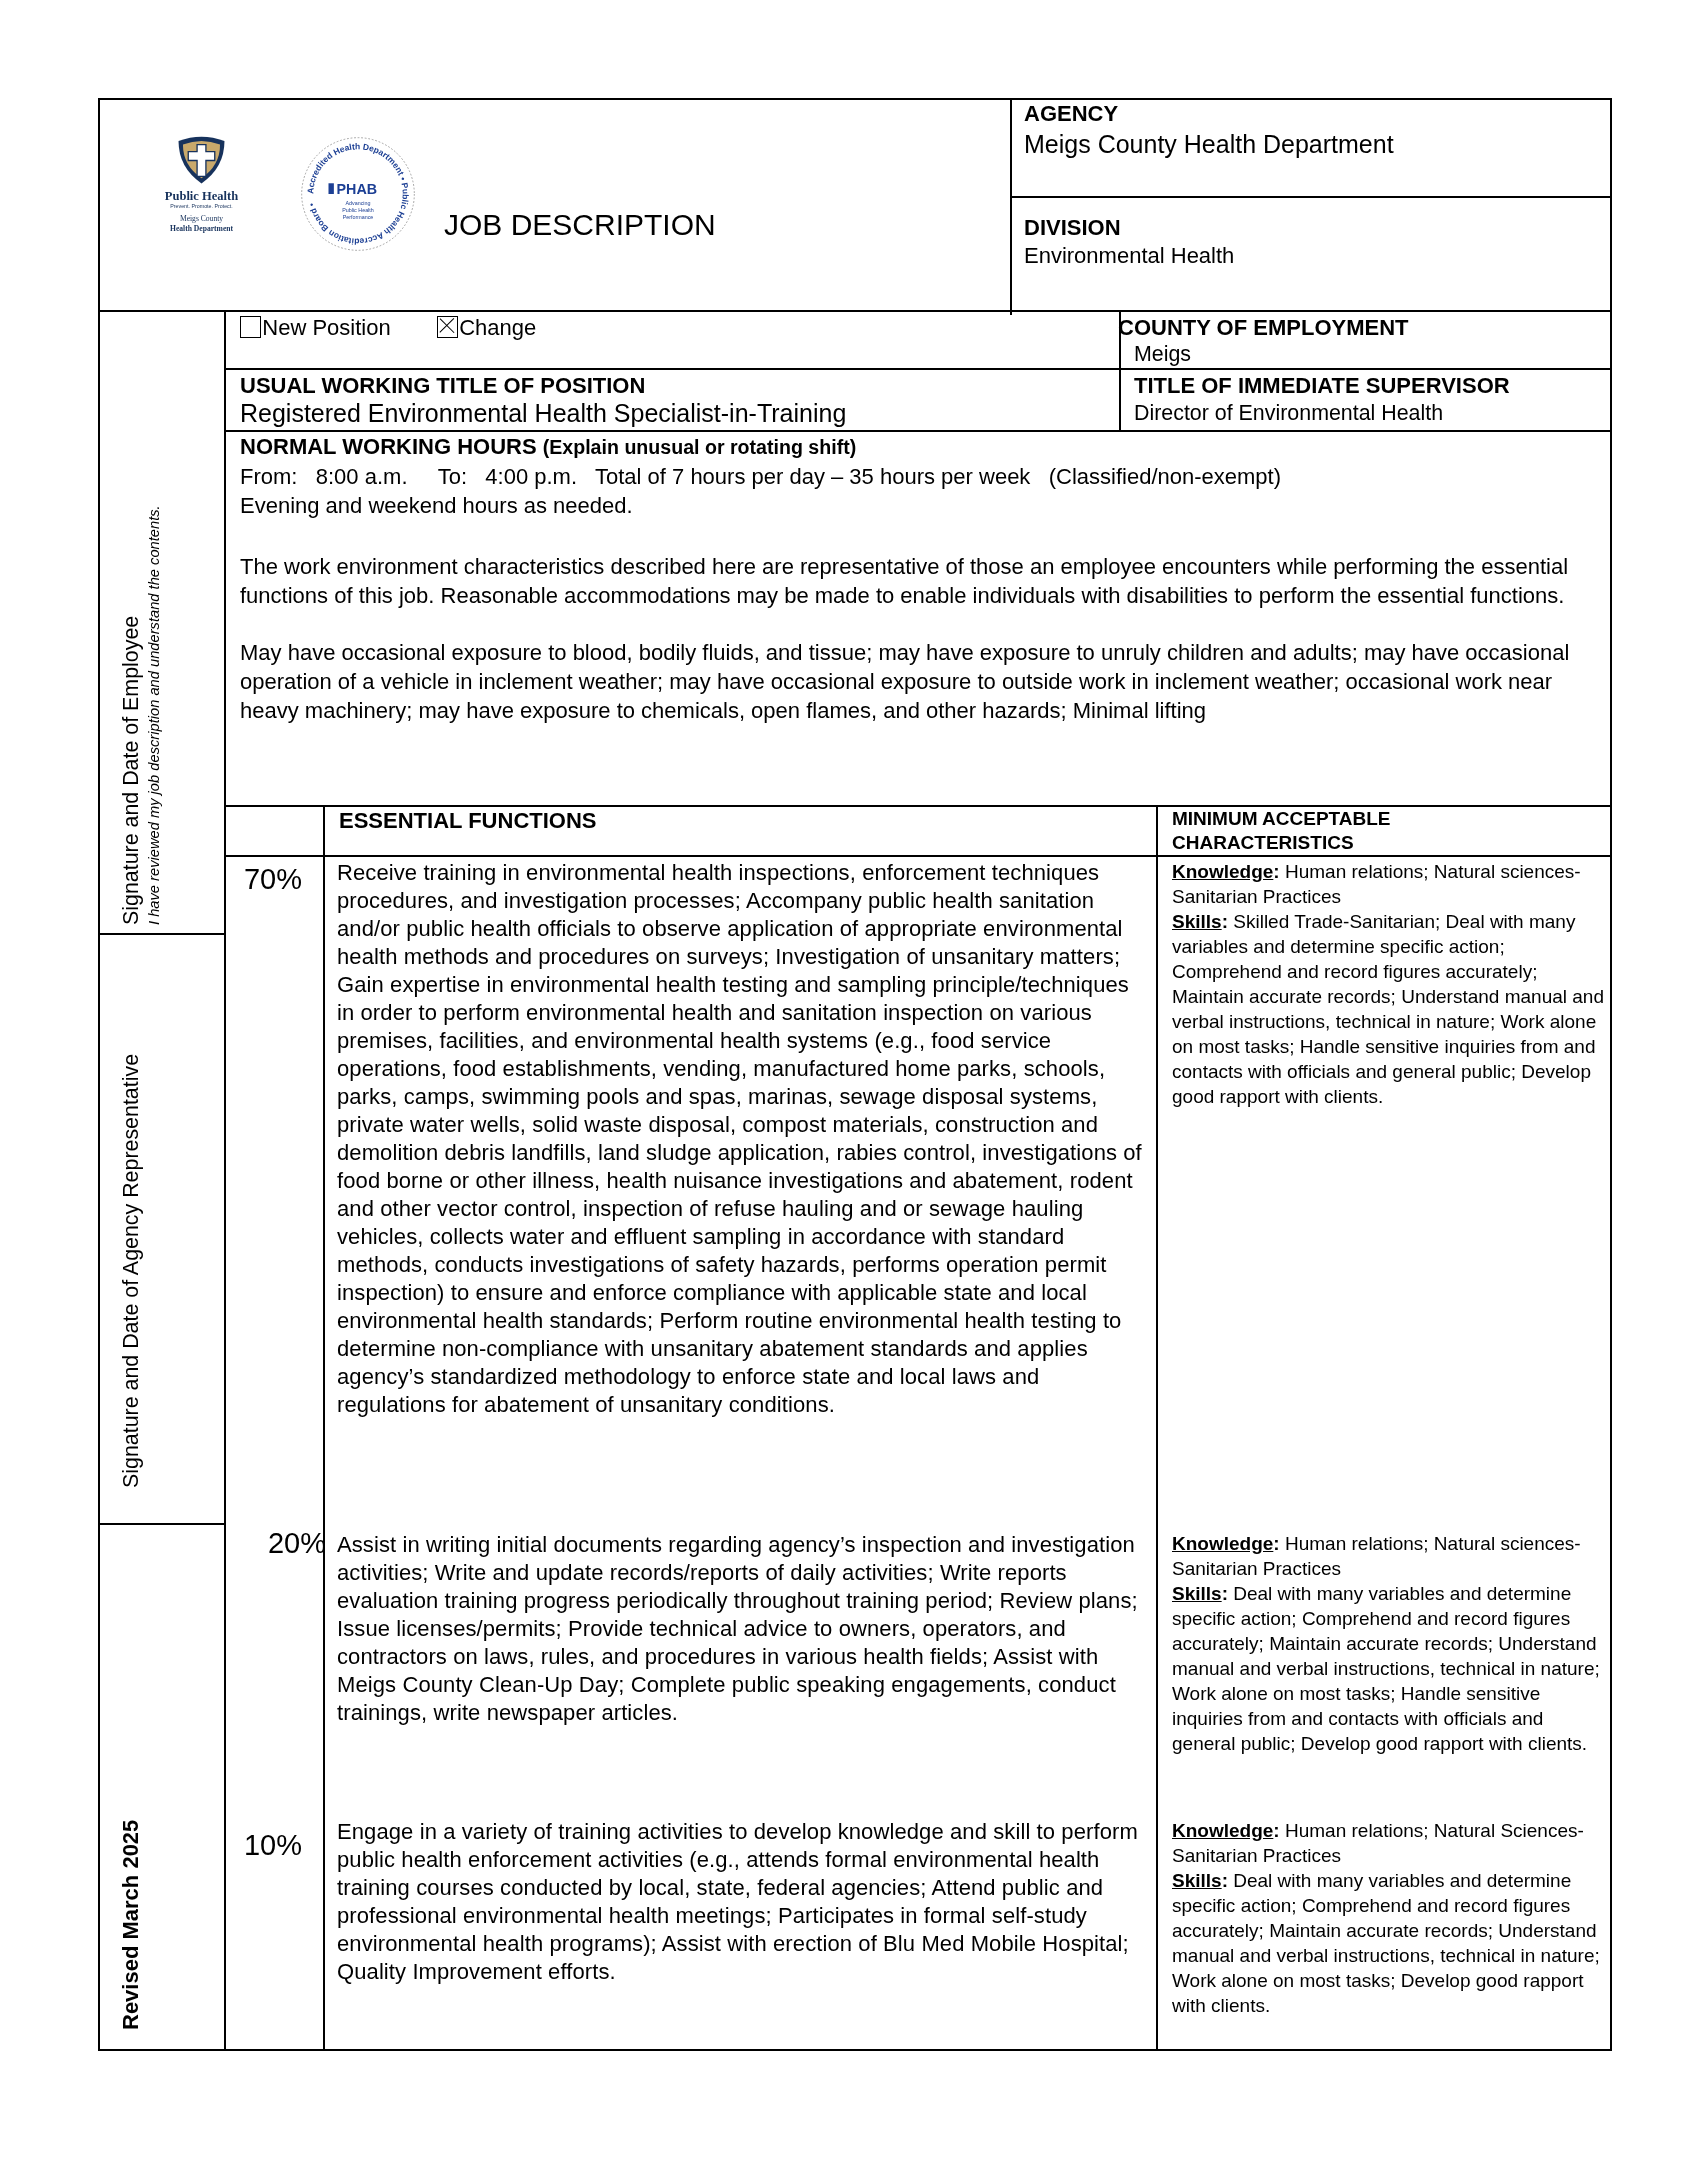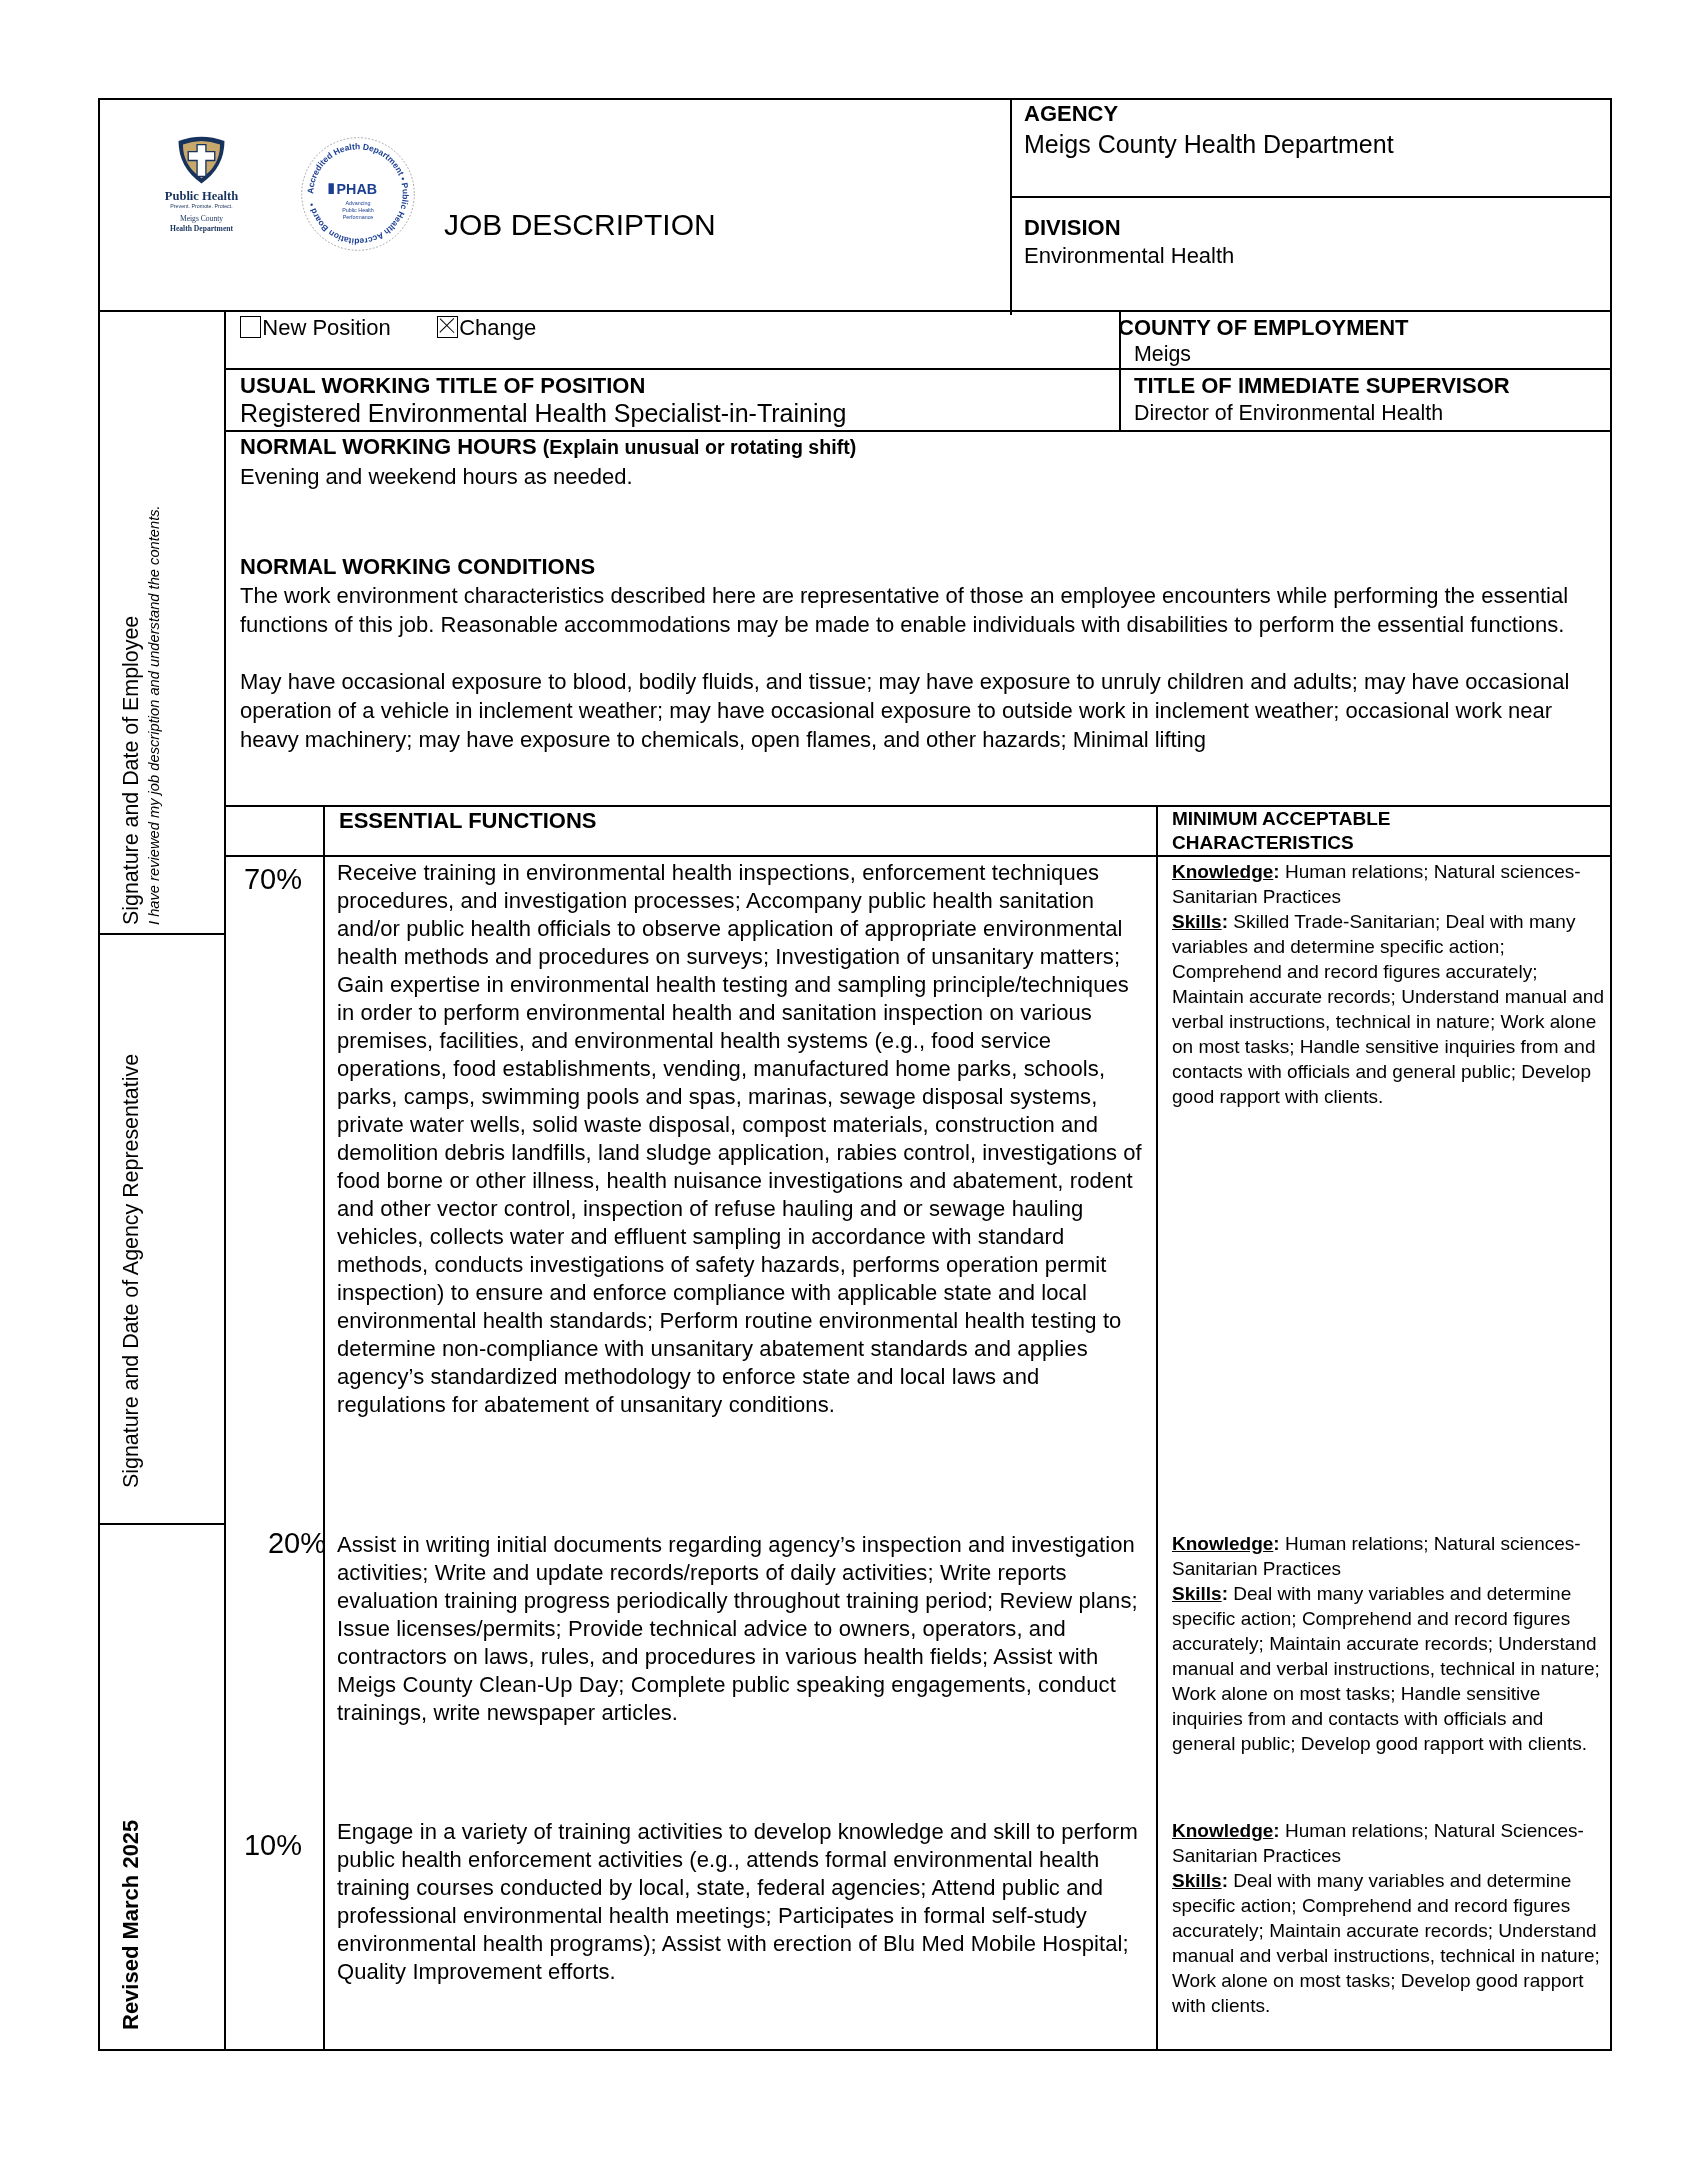--- a/index.html
+++ b/index.html
@@ -93,25 +93,25 @@
 <div class="abs val" style="left:1134px; top:341px; font-size:21.4px;">Meigs</div>
 
 <div class="abs lbl" style="left:240px; top:372px;">USUAL WORKING TITLE OF POSITION</div>
 <div class="abs" style="left:240px; top:399px; font-size:25px; line-height:28.5px;">Registered Environmental Health Specialist-in-Training</div>
 
 <div class="abs lbl" style="left:1134px; top:372px;">TITLE OF IMMEDIATE SUPERVISOR</div>
 <div class="abs val" style="left:1134px; top:400px; font-size:21.4px;">Director of Environmental Health</div>
 
 <div class="abs" style="left:240px; top:432px; width:1354px;">
   <div class="body-txt"><span style="font-weight:bold;">NORMAL WORKING HOURS</span> <span style="font-weight:bold; font-size:19.6px;">(Explain unusual or rotating shift)</span></div>
+  <div class="body-txt" style="white-space:pre;">From:   8:00 a.m.     To:   4:00 p.m.   Total of 7 hours per day – 35 hours per week   (Classified/non-exempt)</div>
   <div class="body-txt">Evening and weekend hours as needed.</div>
 </div>
 
 <div class="abs" style="left:240px; top:552px; width:1359px;">
-  <div class="body-txt" style="font-weight:bold;">NORMAL WORKING CONDITIONS</div>
   <div class="body-txt">The work environment characteristics described here are representative of those an employee encounters while performing the essential functions of this job.  Reasonable accommodations may be made to enable individuals with disabilities to perform the essential functions.</div>
   <div class="body-txt" style="margin-top:28px;">May have occasional exposure to blood, bodily fluids, and tissue; may have exposure to unruly children and adults; may have occasional operation of a vehicle in inclement weather; may have occasional exposure to outside work in inclement weather; occasional work near heavy machinery; may have exposure to chemicals, open flames, and other hazards; Minimal lifting</div>
 </div>
 
 <div class="abs lbl" style="left:339px; top:807px;">ESSENTIAL FUNCTIONS</div>
 <div class="abs" style="left:1172px; top:807px; width:250px; font-weight:bold; font-size:19px; line-height:24px;">MINIMUM ACCEPTABLE CHARACTERISTICS</div>
 
 <div>
   <div class="abs pct" style="left:225px; top:863px; width:96px;">70%</div>
   <div class="abs func-txt" style="left:337px; top:859px; width:815px;">Receive training in environmental health inspections, enforcement techniques procedures, and investigation processes; Accompany public health sanitation and/or public health officials to observe application of appropriate environmental health methods and procedures on surveys; Investigation of unsanitary matters; Gain expertise in environmental health testing and sampling principle/techniques in order to perform environmental health and sanitation inspection on various premises, facilities, and environmental health systems (e.g., food service operations, food establishments, vending, manufactured home parks, schools, parks, camps, swimming pools and spas, marinas, sewage disposal systems, private water wells, solid waste disposal, compost materials, construction and demolition debris landfills, land sludge application, rabies control, investigations of food borne or other illness, health nuisance investigations and abatement, rodent and other vector control, inspection of refuse hauling and or sewage hauling vehicles, collects water and effluent sampling in accordance with standard methods, conducts investigations of safety hazards, performs operation permit inspection) to ensure and enforce compliance with applicable state and local environmental health standards; Perform routine environmental health testing to determine non-compliance with unsanitary abatement standards and applies agency’s standardized methodology to enforce state and local laws and regulations for abatement of unsanitary conditions.</div>

